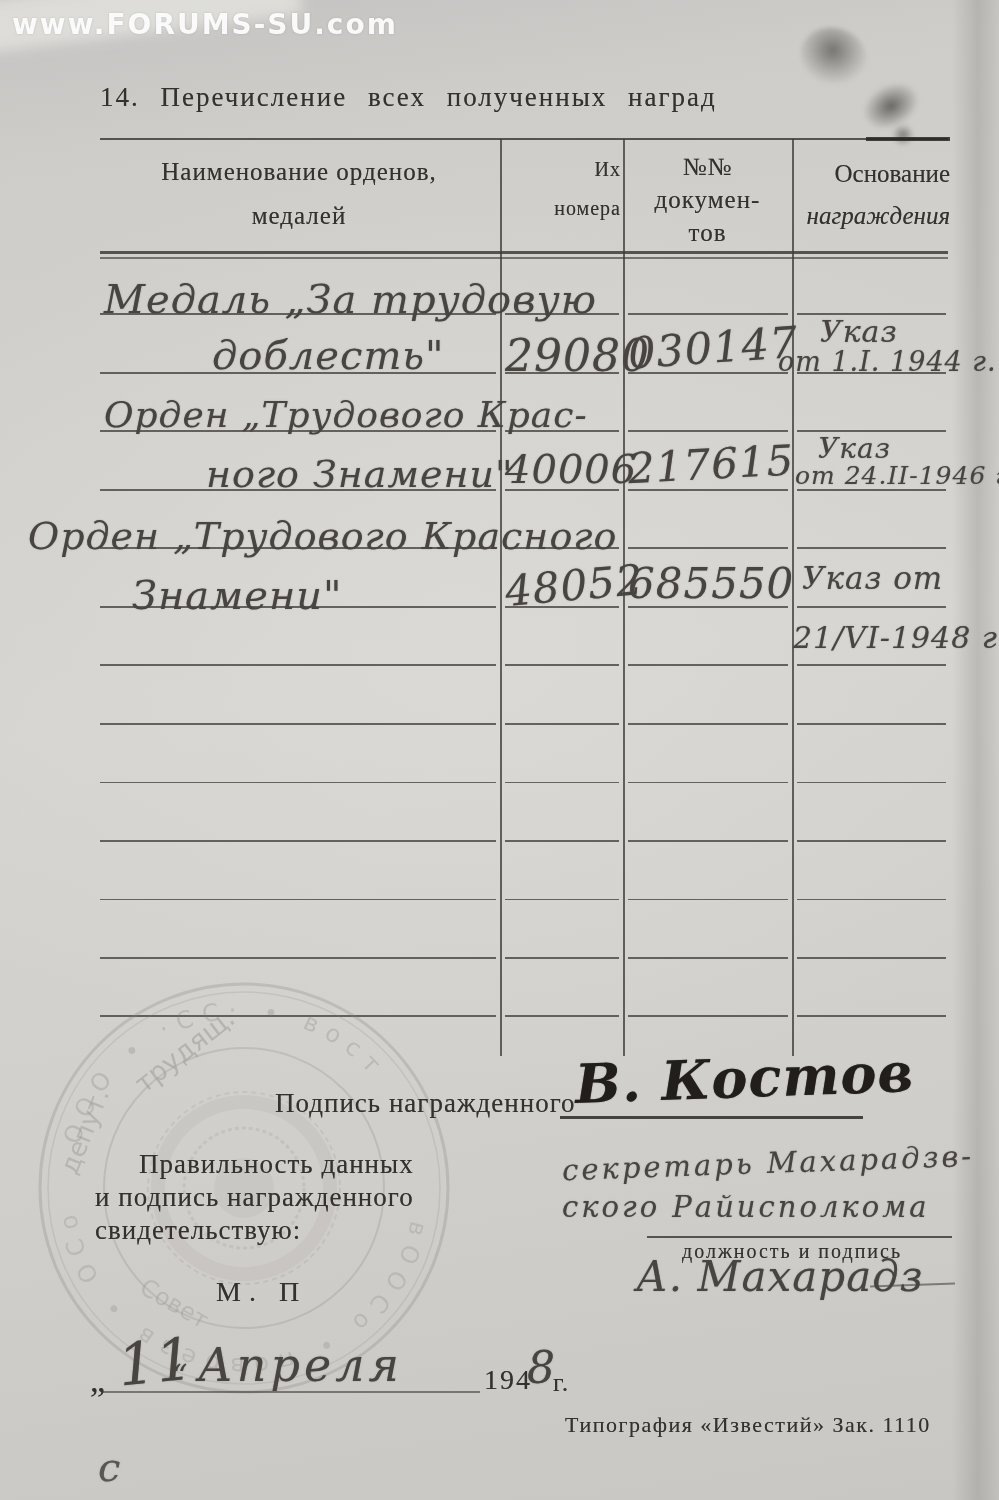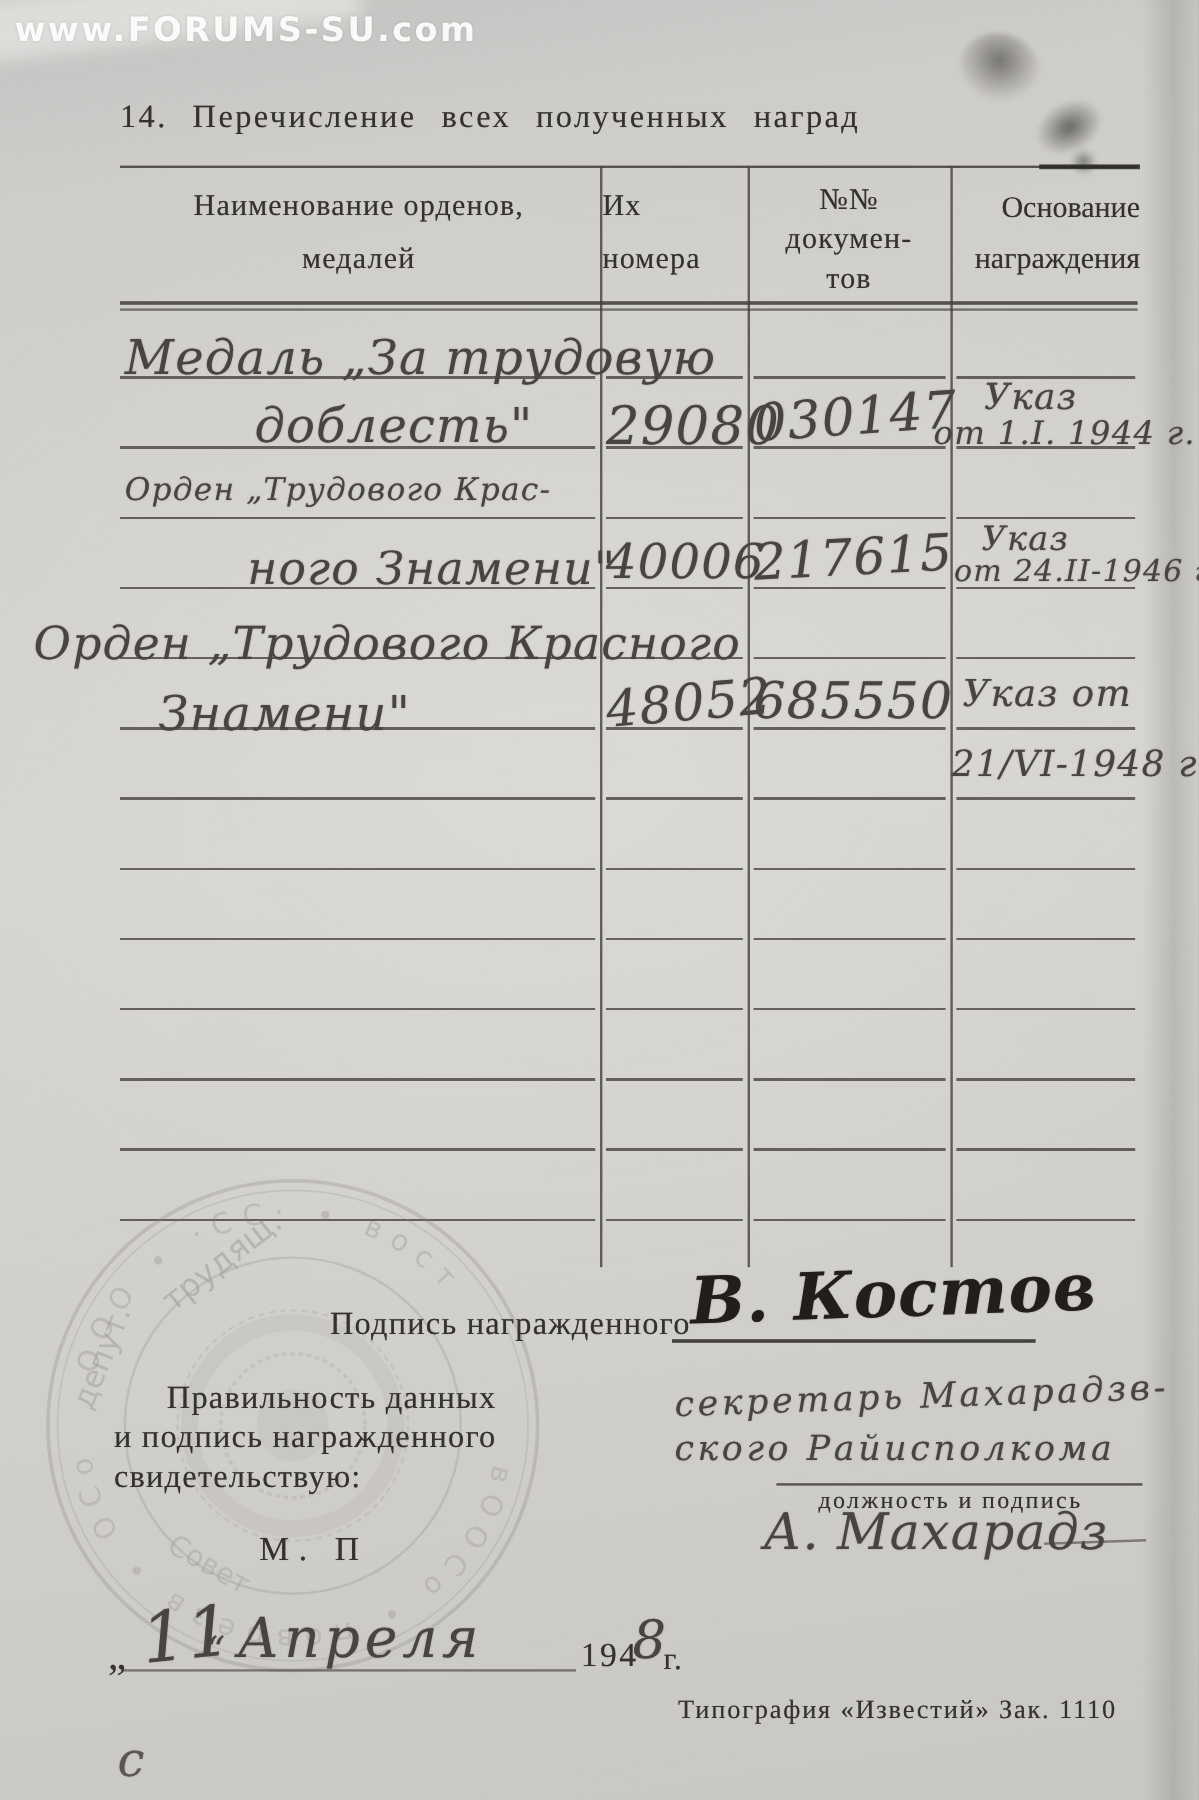--- a/index.html
+++ b/index.html
@@ -53,47 +53,47 @@
   <div class="abs rule" style="left:100px;top:257px;width:848px;height:2px;opacity:.75;"></div>
 
   <div class="abs vline" style="left:500px;top:139px;height:917px;"></div>
   <div class="abs vline" style="left:623px;top:139px;height:917px;"></div>
   <div class="abs vline" style="left:792px;top:139px;height:917px;"></div>
 
   <div class="abs printed" style="left:100px;top:158px;width:398px;text-align:center;font-size:25px;">
     <span>Наименование орденов,</span><br>
     <span style="display:inline-block;margin-top:16px;">медалей</span>
   </div>
-  <div class="abs printed" style="left:502px;top:158px;width:119px;text-align:left;font-size:25px;">
+  <div class="abs printed" style="left:502px;top:158px;width:119px;text-align:right;font-size:20px;">
     <span>Их</span><br>
     <span style="display:inline-block;margin-top:16px;">номера</span>
   </div>
   <div class="abs printed" style="left:625px;top:150px;width:165px;text-align:center;font-size:25px;line-height:33px;">
     <span>№№</span><br>
     <span>докумен-</span><br>
     <span>тов</span>
   </div>
   <div class="abs printed" style="left:794px;top:160px;width:156px;text-align:right;font-size:25px;letter-spacing:0;">
     <span>Основание</span><br>
-    <span style="display:inline-block;margin-top:14px;">награждения</span>
+    <span style="display:inline-block;margin-top:14px;font-style:italic;">награждения</span>
   </div>
 
   <div class="abs rowlines" style="left:100px;top:257px;width:396px;height:763px;"></div>
   <div class="abs rowlines" style="left:505px;top:257px;width:114px;height:763px;"></div>
   <div class="abs rowlines" style="left:628px;top:257px;width:160px;height:763px;"></div>
   <div class="abs rowlines" style="left:797px;top:257px;width:149px;height:763px;"></div>
 
   <div class="abs hw" style="left:104px;top:276px;font-size:40px;">Медаль „За трудовую</div>
   <div class="abs hw" style="left:212px;top:332px;font-size:40px;">доблесть"</div>
   <div class="abs hw" style="left:505px;top:330px;width:114px;text-align:left;font-size:44px;">29080</div>
   <div class="abs hw" style="left:628px;top:323px;width:160px;text-align:center;font-size:43px;transform:rotate(-4deg);">030147</div>
   <div class="abs hw" style="left:820px;top:314px;font-size:30px;">Указ</div>
   <div class="abs hw" style="left:778px;top:346px;font-size:27px;">от 1.I. 1944 г.</div>
 
-  <div class="abs hw" style="left:104px;top:394px;font-size:26px;">Орден „Трудового Крас-</div>
+  <div class="abs hw" style="left:104px;top:394px;font-size:36px;">Орден „Трудового Крас-</div>
   <div class="abs hw" style="left:206px;top:452px;font-size:38px;">ного Знамени"</div>
   <div class="abs hw" style="left:505px;top:446px;width:114px;text-align:center;font-size:40px;">40006</div>
   <div class="abs hw" style="left:628px;top:440px;width:160px;text-align:center;font-size:42px;transform:rotate(-3deg);">217615</div>
   <div class="abs hw" style="left:818px;top:432px;font-size:28px;">Указ</div>
   <div class="abs hw" style="left:795px;top:461px;font-size:25px;">от 24.II-1946 г.</div>
 
   <div class="abs hw" style="left:28px;top:514px;font-size:38px;text-align:center;">Орден „Трудового Красного</div>
   <div class="abs hw" style="left:132px;top:572px;font-size:40px;">Знамени"</div>
   <div class="abs hw" style="left:505px;top:562px;width:114px;text-align:center;font-size:42px;transform:rotate(-5deg);">48052</div>
   <div class="abs hw" style="left:628px;top:559px;width:160px;text-align:center;font-size:42px;">685550</div>

